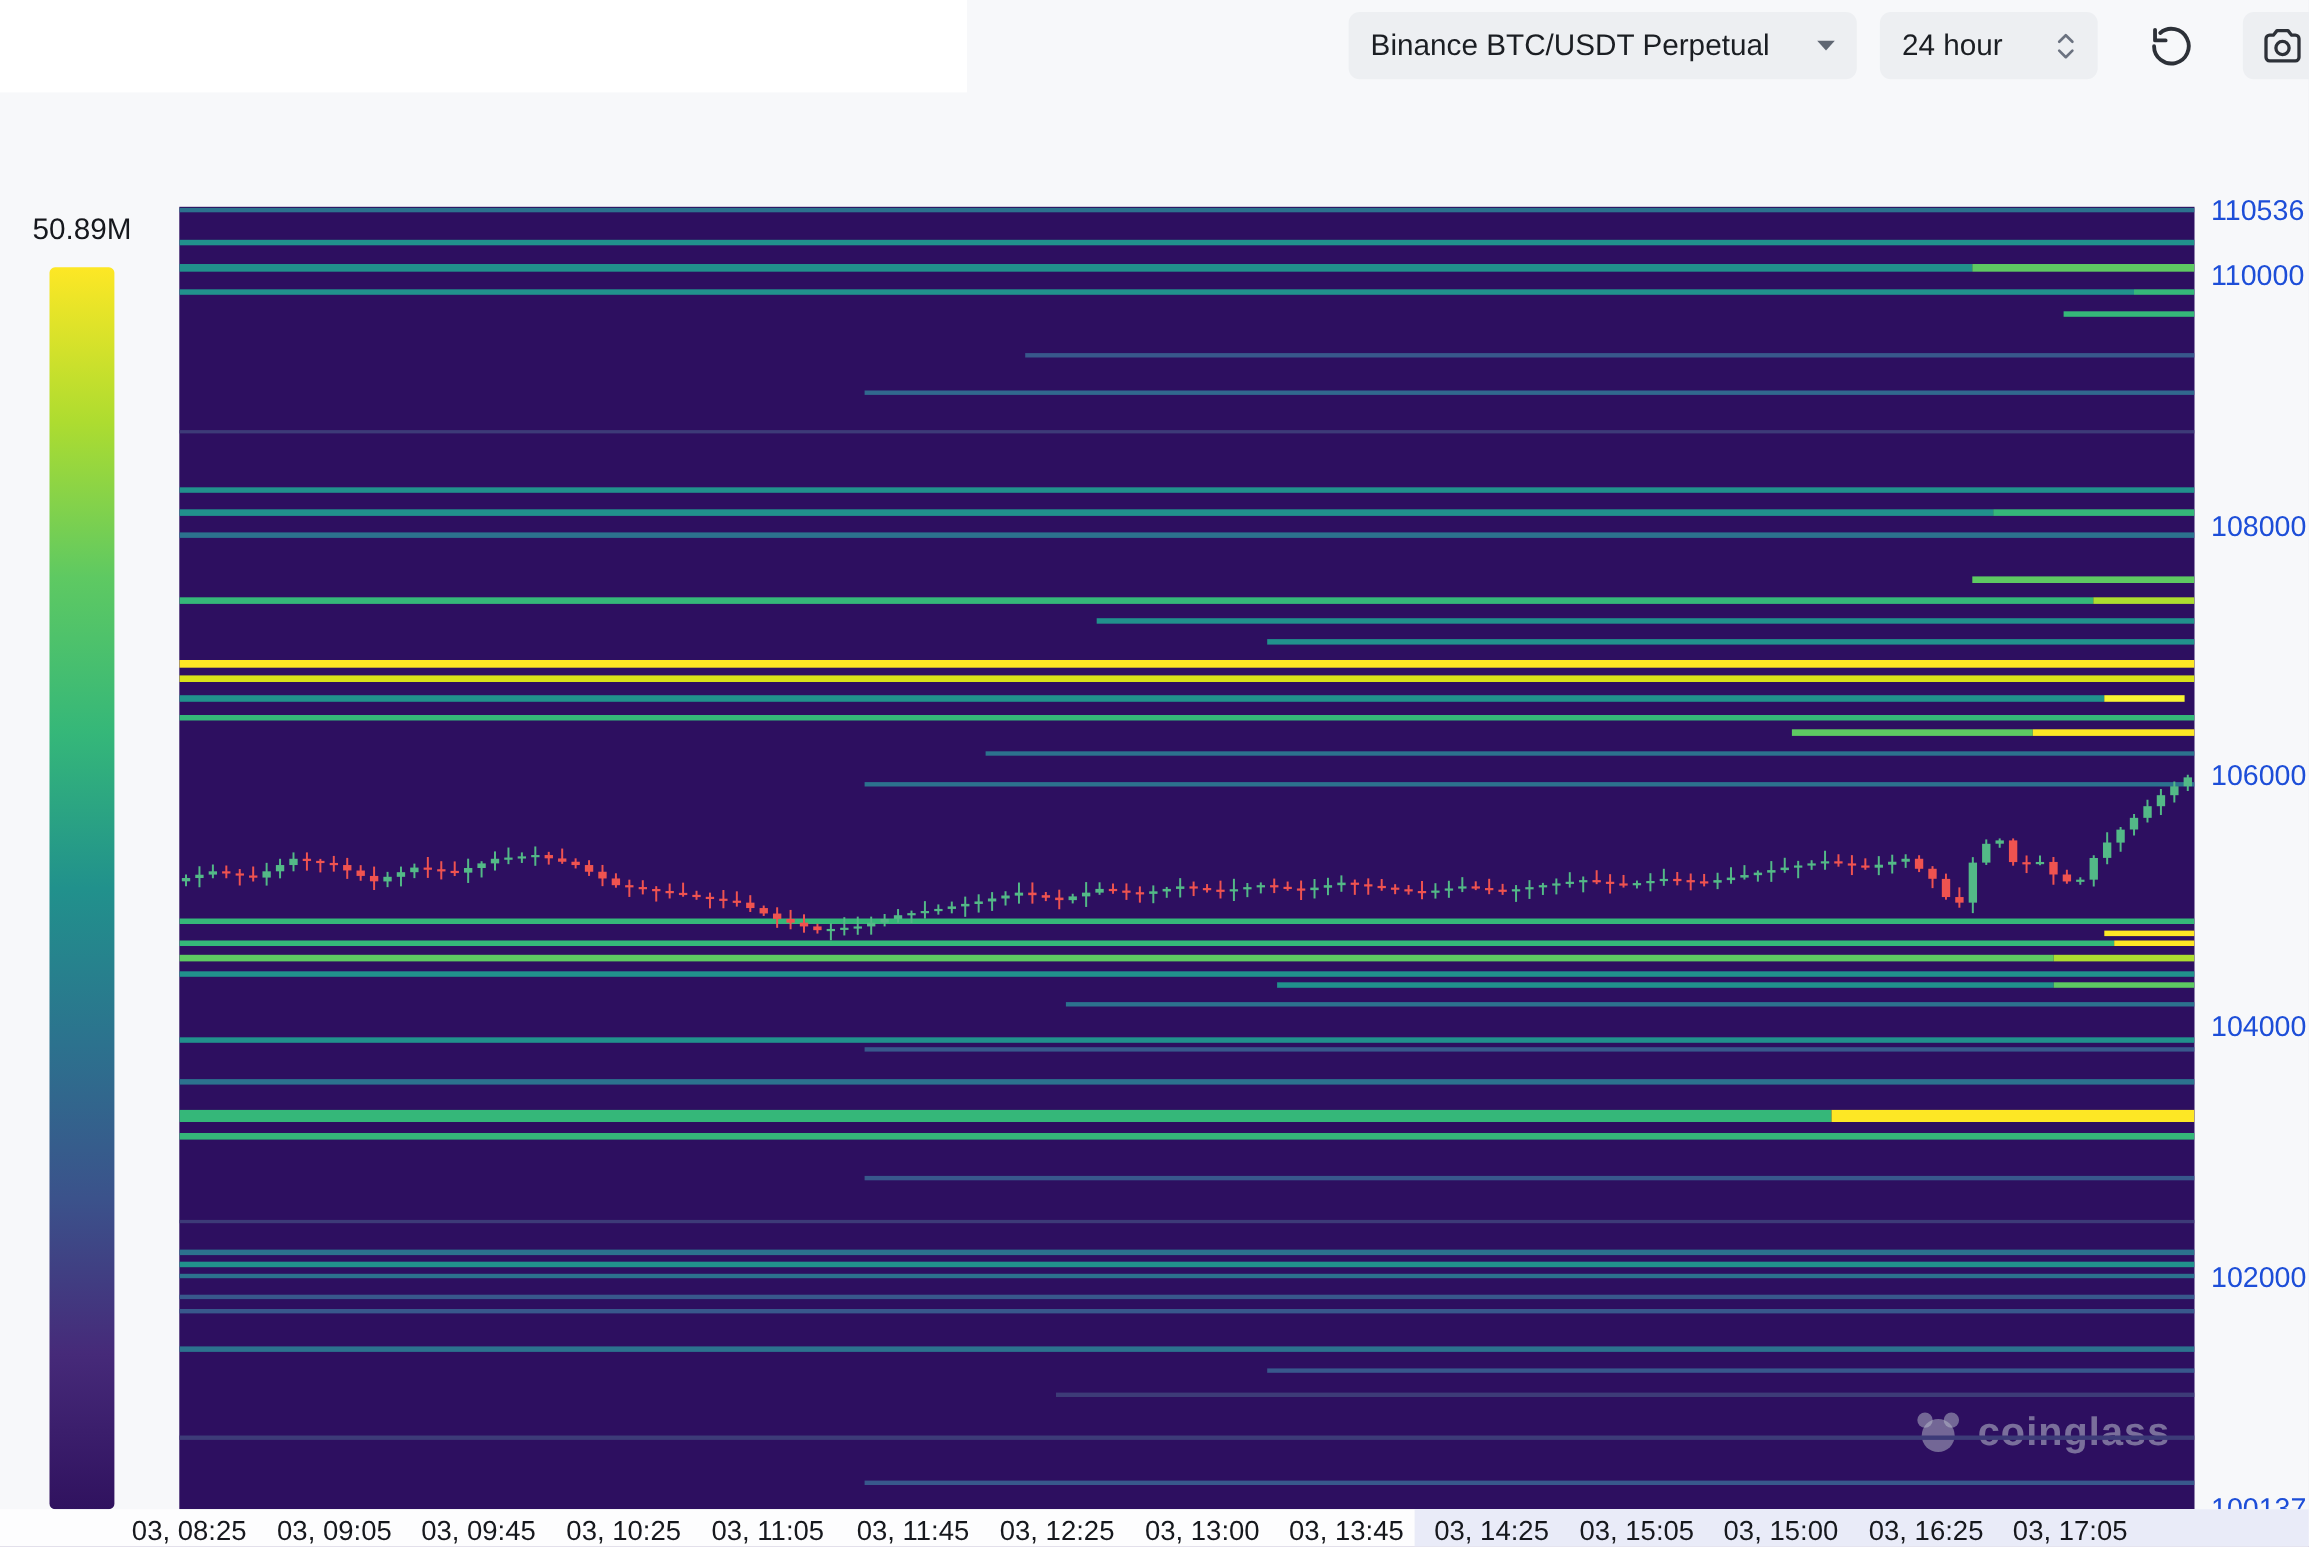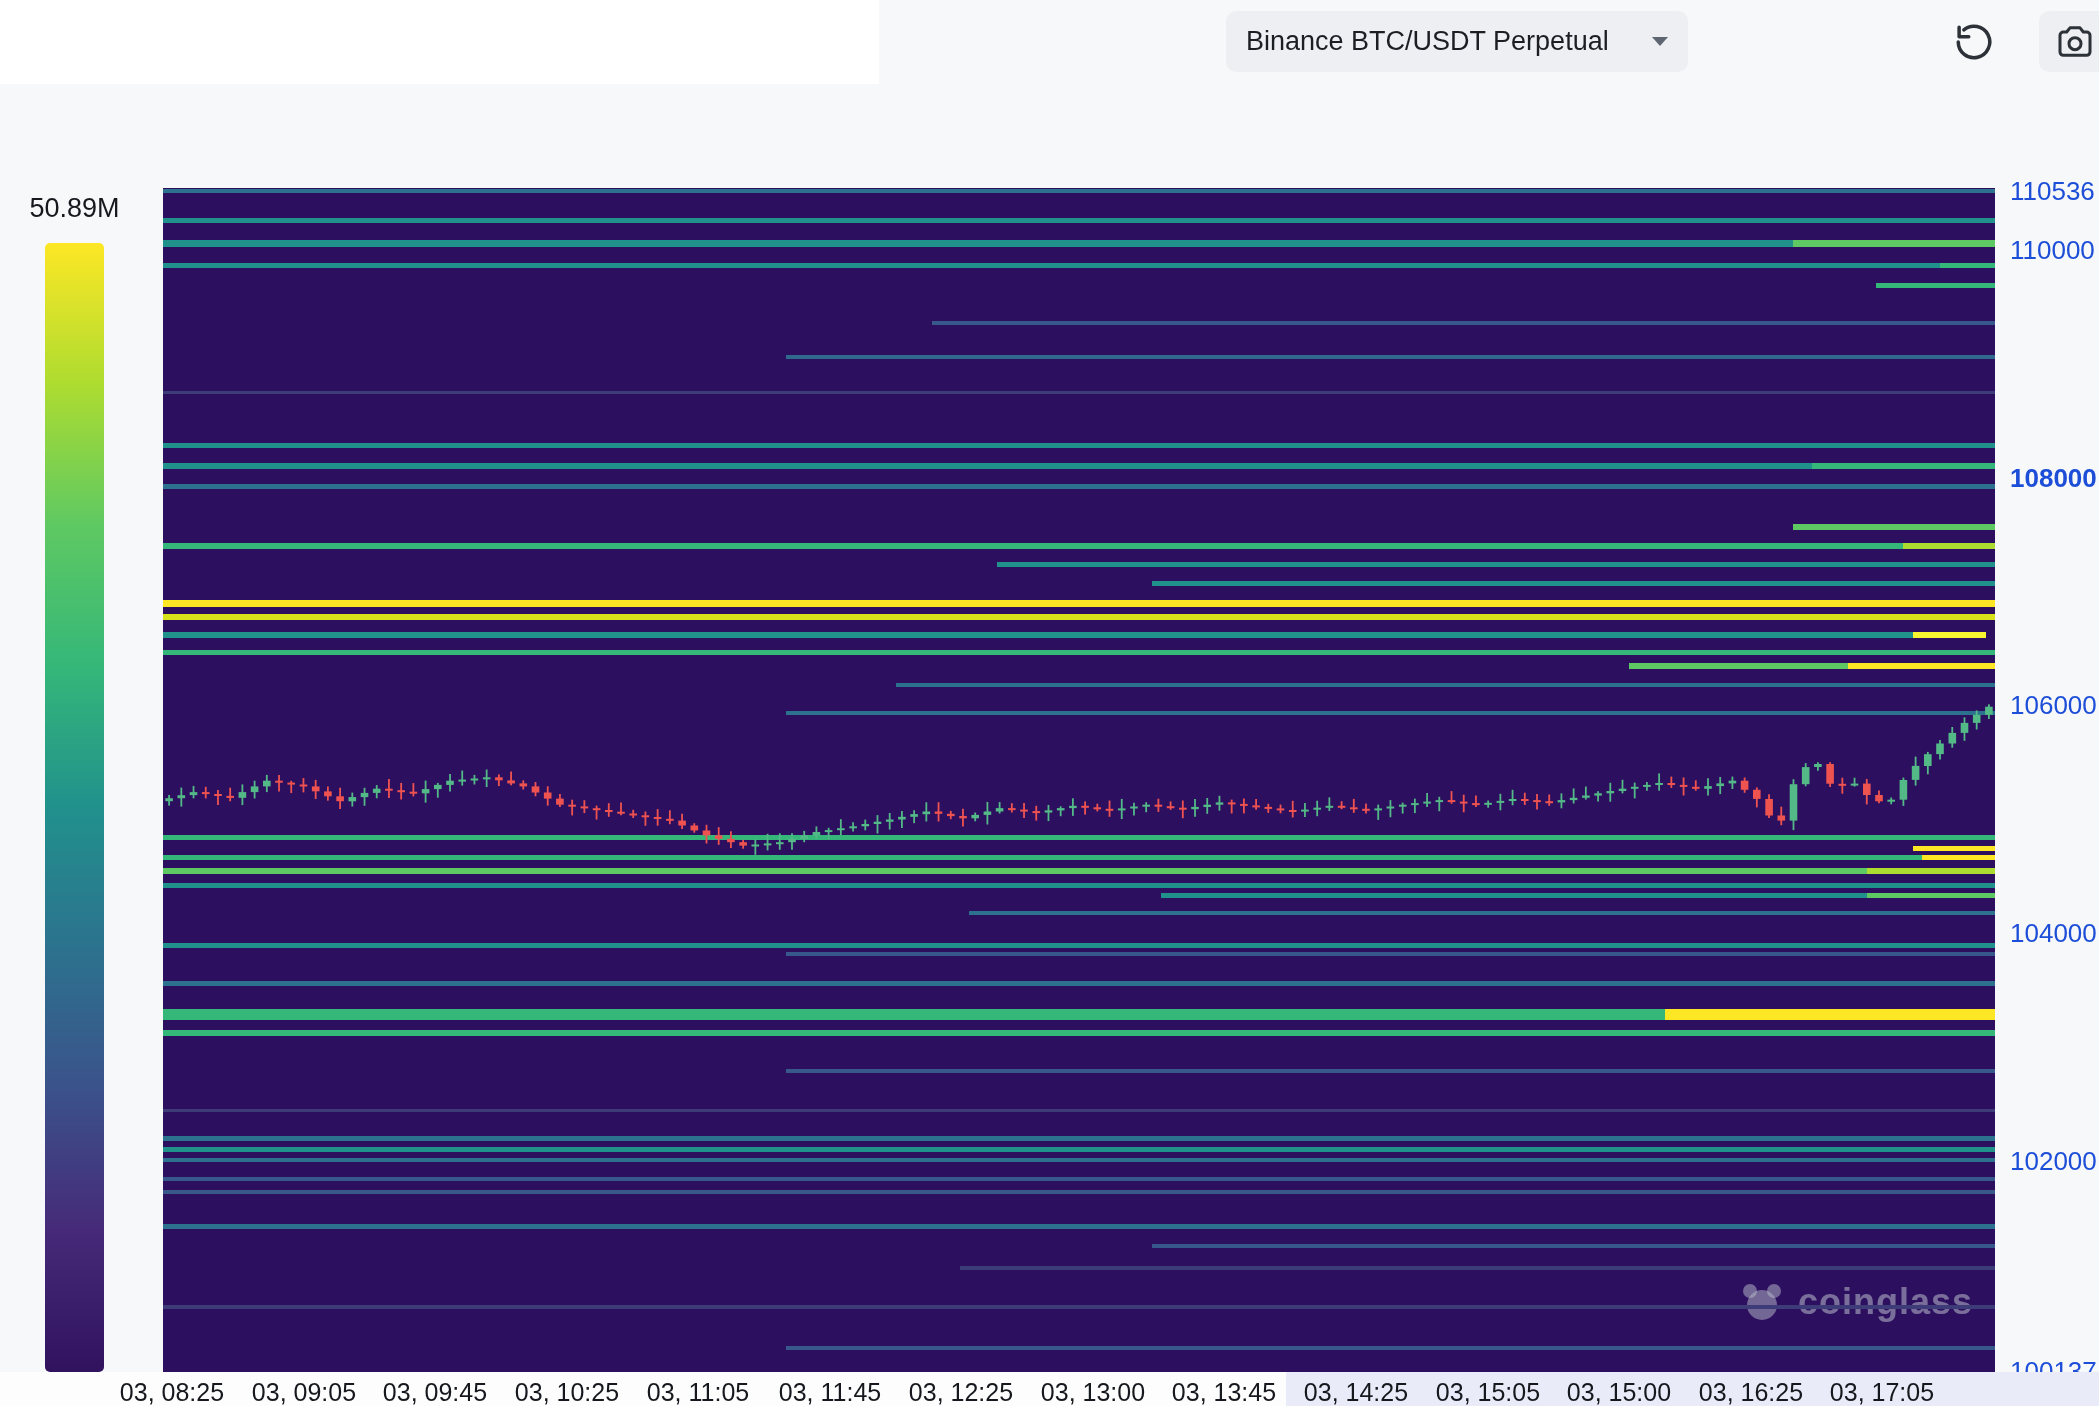--- a/index.html
+++ b/index.html
@@ -60,20 +60,31 @@
 <div id="app">
 
   <div class="toolbar">
     <div class="toolbar-left-panel"></div>
 
     <div class="select-box" id="symbol-select">
       <span class="lbl">Binance BTC/USDT Perpetual</span>
       <span class="caret-down"></span>
     </div>
 
+    <div class="select-box" id="timeframe-select">
+      <span class="lbl">24 hour</span>
+      <span class="stepper">
+        <svg width="18" height="11" viewBox="0 0 18 11">
+            <polyline points="3,8 9,2 15,8" fill="none" stroke="#6b7280" stroke-width="2.4" stroke-linecap="round" stroke-linejoin="round"></polyline>
+          </svg>
+        <svg width="18" height="11" viewBox="0 0 18 11">
+            <polyline points="3,3 9,9 15,3" fill="none" stroke="#6b7280" stroke-width="2.4" stroke-linecap="round" stroke-linejoin="round"></polyline>
+          </svg>
+      </span>
+    </div>
 
     <div class="icon-btn" id="refresh-button">
       <svg width="42" height="42" viewBox="0 0 24 24" fill="none" stroke="#2d3138" stroke-width="2" stroke-linecap="round" stroke-linejoin="round">
         <path d="M3 12a9 9 0 1 0 3.2-6.9"></path>
         <polyline points="3.5,3.5 3.5,9 9,9"></polyline>
       </svg>
     </div>
 
     <div class="icon-btn" id="camera-button">
       <svg width="40" height="40" viewBox="0 0 24 24" fill="none" stroke="#2d3138" stroke-width="1.8" stroke-linecap="round" stroke-linejoin="round">
@@ -547,21 +558,21 @@
         <line x1="1813.68" x2="1813.68" y1="522.4" y2="541.5" stroke="#53b987" stroke-width="1.8"></line>
         <rect x="1809.9" y="526.8" width="7.6" height="8.1" fill="#53b987"></rect>
         <line x1="1825.8933333333332" x2="1825.8933333333332" y1="516.3" y2="531.0" stroke="#53b987" stroke-width="1.8"></line>
         <rect x="1822.1" y="518.7" width="7.6" height="8.1" fill="#53b987"></rect>
       </svg>
     </div>
 
   <div id="y-axis">
       <div class="y-axis-label" style="top: 176px;">110536</div>
       <div class="y-axis-label" style="top: 235px;">110000</div>
-      <div class="y-axis-label" style="top: 463px; font-weight: bold;">108000</div>
+      <div class="y-axis-label" style="top: 463px;">108000</div>
       <div class="y-axis-label" style="top: 690px;">106000</div>
       <div class="y-axis-label" style="top: 918px;">104000</div>
       <div class="y-axis-label" style="top: 1146px;">102000</div>
       <div class="y-axis-label" style="top: 1356px;">100137</div>
     </div>
   <div class="x-axis-strip"></div>
   <div class="x-axis-highlight"></div>
   <div id="x-axis-labels">
       <div class="x-axis-label" style="left: 172px;">03, 08:25</div>
       <div class="x-axis-label" style="left: 304px;">03, 09:05</div>

